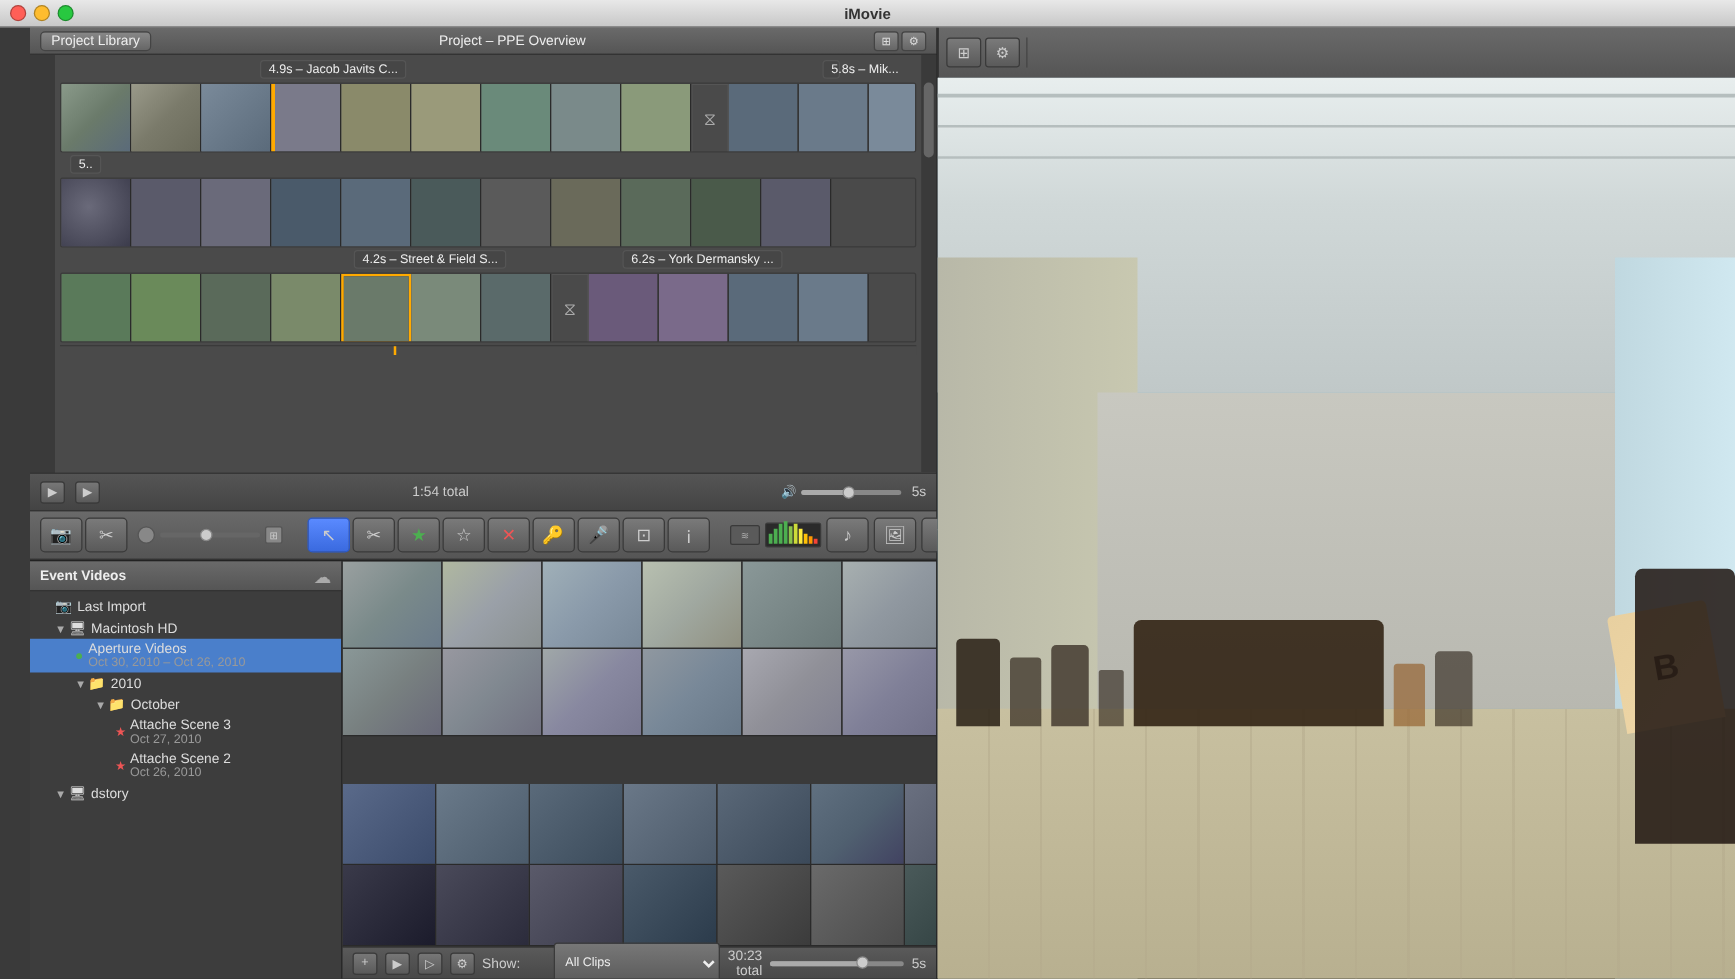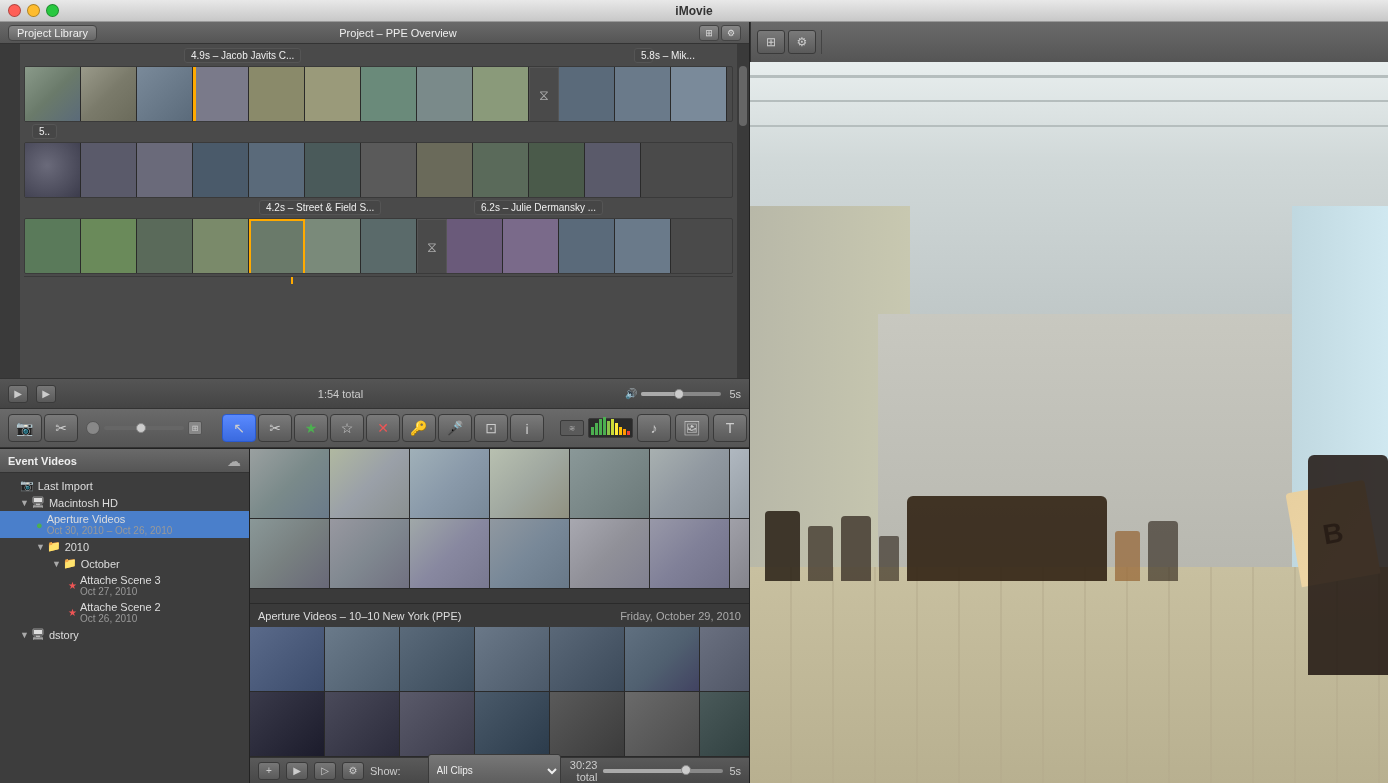--- a/index.html
+++ b/index.html
@@ -15,21 +15,21 @@
     .traffic-light { width: 13px; height: 13px; border-radius: 50%; border: 1px solid rgba(0,0,0,0.3); }
     .tl-red { background: #ff5f57; }
     .tl-yellow { background: #febc2e; }
     .tl-green { background: #28c840; }
     #titlebar .title { font-size: 12px; color: #333; font-weight: 600; }
 
     
     #main { display: flex; flex-direction: row; height: calc(783px - 22px); }
 
     
-    #left-panel { width: 750px; display: flex; flex-direction: column; border-right: 1px solid #222; }
+    #left-panel { width: 750px; display: flex; flex-direction: column; border-right: 1px solid #222; padding-left: 24px; }
 
     
     #project-header {
       height: 22px; background: linear-gradient(to bottom, #6a6a6a, #555);
       display: flex; align-items: center; justify-content: space-between;
       padding: 0 8px; border-bottom: 1px solid #333;
     }
     #project-library-btn {
       background: linear-gradient(to bottom, #888, #666);
       border: 1px solid #444; border-radius: 4px; padding: 1px 8px;
@@ -356,21 +356,21 @@
                 <div class="film-cell-bg" style="background-color:#4a5a4a;"></div>
               </div>
             <div class="film-cell">
                 <div class="film-cell-bg" style="background-color:#5a5a6a;"></div>
               </div>
           </div>
         </div>
 
         <div class="clip-row-wrapper">
           <div class="clip-row-label" style="left:235px;">4.2s – Street &amp; Field S...</div>
-          <div class="clip-row-label" style="left:450px;">6.2s – Julie Dermansky ...</div>
+          <div class="clip-row-label" style="left:450px;">6.2s – York Dermansky ...</div>
           <div class="clips-filmstrip">
             <div class="film-cell">
                 <div class="film-cell-bg" style="background-color:#5a7a5a;"></div>
               </div>
             <div class="film-cell">
                 <div class="film-cell-bg" style="background-color:#6a8a5a;"></div>
               </div>
             <div class="film-cell">
                 <div class="film-cell-bg" style="background-color:#5a6a5a;"></div>
               </div>
@@ -588,24 +588,20 @@
             <div class="event-clip-frame">
                 <div class="event-clip-frame-inner" style="background:linear-gradient(135deg,#9898a8,#808098,#707088);"></div>
               </div>
             <div class="event-clip-frame">
                 <div class="event-clip-frame-inner" style="background:linear-gradient(135deg,#a0a0a8,#888890,#787878);"></div>
               </div>
 
           </div>
         </div>
 
-        <div id="event-info-bar">
-          <span id="event-clip-name">Aperture Videos – 10–10 New York (PPE)</span>
-          <span id="event-clip-date">Friday, October 29, 2010</span>
-        </div>
 
         <div class="event-clip-row" style="height:65px;">
           <div class="event-clip-frame" style="width:75px;">
               <div class="event-clip-frame-inner" style="background:linear-gradient(135deg,#5a6a8a,#4a5a7a,#3a4a6a);"></div>
             </div>
           <div class="event-clip-frame" style="width:75px;">
               <div class="event-clip-frame-inner" style="background:linear-gradient(135deg,#6a7a8a,#5a6a7a,#4a5a6a);"></div>
             </div>
           <div class="event-clip-frame" style="width:75px;">
               <div class="event-clip-frame-inner" style="background:linear-gradient(135deg,#5a6a7a,#4a5a6a,#3a4a5a);"></div>

